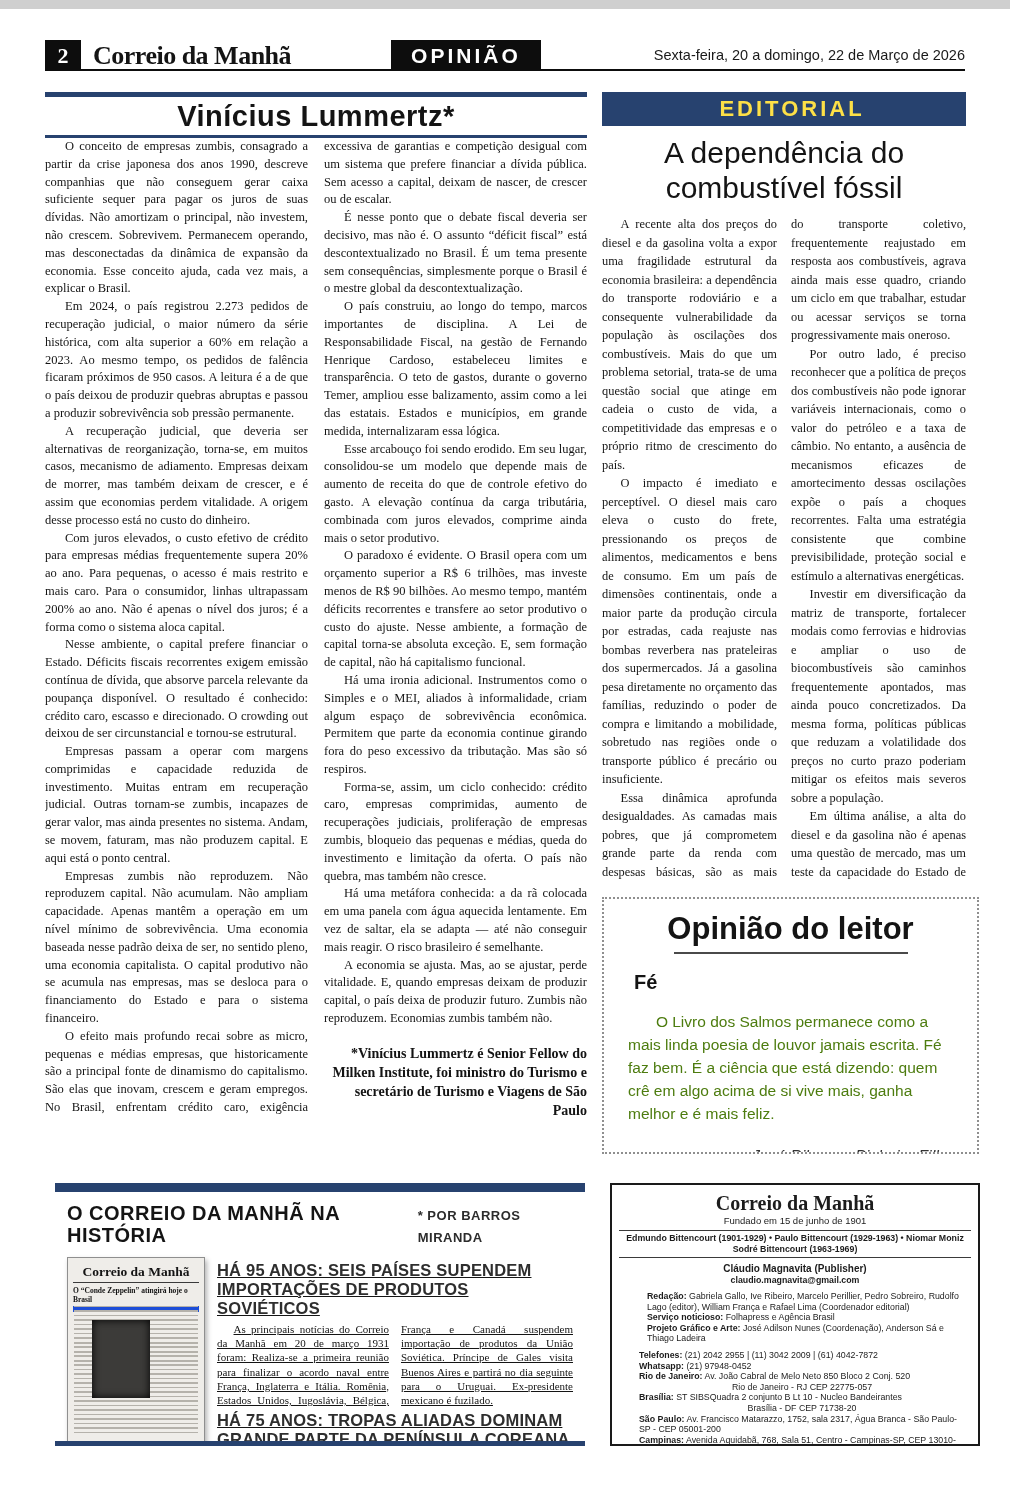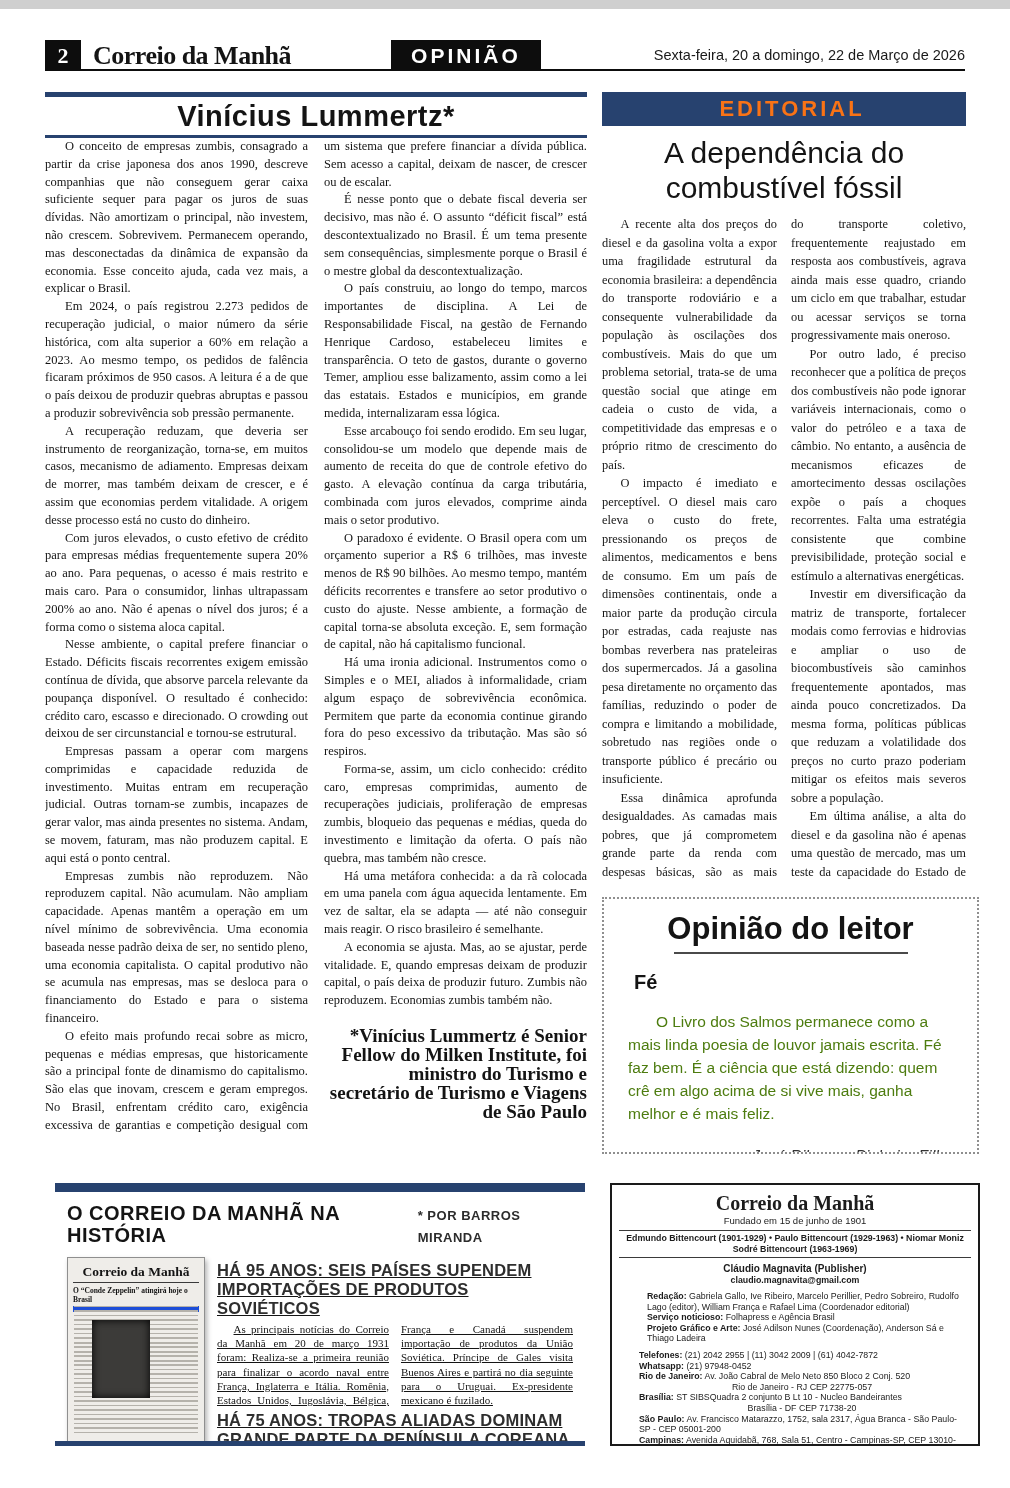--- a/index.html
+++ b/index.html
@@ -21,26 +21,26 @@
 
   
   .left-article{ position:absolute; left:45px; top:92px; width:542px; height:1086px; overflow:hidden; }
   .rule-thick{ height:5px; background:var(--navy); }
   .rule-thin{ height:3px; background:var(--navy); }
   .author{ text-align:center; font:600 29px/38px "Liberation Sans", sans-serif; letter-spacing:0.5px; }
   .article-title{ text-align:center; font:500 31px/38px "Liberation Sans", sans-serif; margin:13px 0 11px; }
   .article-body{ column-count:2; column-gap:16px; text-align:justify;
                  font:12.5px/17.8px "Liberation Serif", serif; }
   .article-body p{ text-indent:1.6em; }
-  .byline{ text-indent:0 !important; text-align:right; font-weight:bold; font-size:19px;
+  .byline{ text-indent:0 !important; text-align:right; font-weight:bold; font-size:14px;
            line-height:19px; margin-top:16px; break-inside:avoid; }
 
   
   .editorial{ position:absolute; left:602px; top:92px; width:364px; height:792px; overflow:hidden; }
-  .kicker{ background:var(--navy); color:#f97316; text-align:center;
+  .kicker{ background:var(--navy); color:#fde047; text-align:center;
            font:bold 22px/34px "Liberation Sans", sans-serif; letter-spacing:3px;padding-left:16px; }
   .editorial-title{ text-align:center; font:500 30px/35px "Liberation Sans", sans-serif; margin:9px 0 10px; }
   .editorial-body{ column-count:2; column-gap:14px; text-align:justify;
                    font:12.4px/18.5px "Liberation Serif", serif; height:694px; overflow:hidden;
                    column-fill:balance; }
   .editorial-body p{ text-indent:1.5em; }
 
   
   .reader-box{ position:absolute; left:602px; top:897px; width:377px; height:257px;
                border:2px dotted #8f8f8f; padding:12px 24px 10px; overflow:hidden;
@@ -105,21 +105,21 @@
     <div class="date">Sexta-feira, 20 a domingo, 22 de Março de 2026</div>
   </header>
 
   <section class="left-article">
     <div class="rule-thick"></div>
     <h2 class="author">Vinícius Lummertz*</h2>
     <div class="rule-thin"></div>
     <div class="article-body">
       <p>O conceito de empresas zumbis, consagrado a partir da crise japonesa dos anos 1990, descreve companhias que não conseguem gerar caixa suficiente sequer para pagar os juros de suas dívidas. Não amortizam o principal, não investem, não crescem. Sobrevivem. Permanecem operando, mas desconectadas da dinâmica de expansão da economia. Esse conceito ajuda, cada vez mais, a explicar o Brasil.</p>
       <p>Em 2024, o país registrou 2.273 pedidos de recuperação judicial, o maior número da série histórica, com alta superior a 60% em relação a 2023. Ao mesmo tempo, os pedidos de falência ficaram próximos de 950 casos. A leitura é a de que o país deixou de produzir quebras abruptas e passou a produzir sobrevivência sob pressão permanente.</p>
-      <p>A recuperação reduzam, que deveria ser instrumento de reorganização, torna-se, em muitos casos, mecanismo de adiamento. Empresas deixam de morrer, mas também deixam de crescer, e é assim que economias perdem vitalidade. A origem desse processo está no custo do dinheiro.</p>
+      <p>A recuperação judicial, que deveria ser alternativas de reorganização, torna-se, em muitos casos, mecanismo de adiamento. Empresas deixam de morrer, mas também deixam de crescer, e é assim que economias perdem vitalidade. A origem desse processo está no custo do dinheiro.</p>
       <p>Com juros elevados, o custo efetivo de crédito para empresas médias frequentemente supera 20% ao ano. Para pequenas, o acesso é mais restrito e mais caro. Para o consumidor, linhas ultrapassam 200% ao ano. Não é apenas o nível dos juros; é a forma como o sistema aloca capital.</p>
       <p>Nesse ambiente, o capital prefere financiar o Estado. Déficits fiscais recorrentes exigem emissão contínua de dívida, que absorve parcela relevante da poupança disponível. O resultado é conhecido: crédito caro, escasso e direcionado. O crowding out deixou de ser circunstancial e tornou-se estrutural.</p>
       <p>Empresas passam a operar com margens comprimidas e capacidade reduzida de investimento. Muitas entram em recuperação judicial. Outras tornam-se zumbis, incapazes de gerar valor, mas ainda presentes no sistema. Andam, se movem, faturam, mas não produzem capital. E aqui está o ponto central.</p>
       <p>Empresas zumbis não reproduzem. Não reproduzem capital. Não acumulam. Não ampliam capacidade. Apenas mantêm a operação em um nível mínimo de sobrevivência. Uma economia baseada nesse padrão deixa de ser, no sentido pleno, uma economia capitalista. O capital produtivo não se acumula nas empresas, mas se desloca para o financiamento do Estado e para o sistema financeiro.</p>
       <p>O efeito mais profundo recai sobre as micro, pequenas e médias empresas, que historicamente são a principal fonte de dinamismo do capitalismo. São elas que inovam, crescem e geram empregos. No Brasil, enfrentam crédito caro, exigência excessiva de garantias e competição desigual com um sistema que prefere financiar a dívida pública. Sem acesso a capital, deixam de nascer, de crescer ou de escalar.</p>
       <p>É nesse ponto que o debate fiscal deveria ser decisivo, mas não é. O assunto “déficit fiscal” está descontextualizado no Brasil. É um tema presente sem consequências, simplesmente porque o Brasil é o mestre global da descontextualização.</p>
       <p>O país construiu, ao longo do tempo, marcos importantes de disciplina. A Lei de Responsabilidade Fiscal, na gestão de Fernando Henrique Cardoso, estabeleceu limites e transparência. O teto de gastos, durante o governo Temer, ampliou esse balizamento, assim como a lei das estatais. Estados e municípios, em grande medida, internalizaram essa lógica.</p>
       <p>Esse arcabouço foi sendo erodido. Em seu lugar, consolidou-se um modelo que depende mais de aumento de receita do que de controle efetivo do gasto. A elevação contínua da carga tributária, combinada com juros elevados, comprime ainda mais o setor produtivo.</p>
       <p>O paradoxo é evidente. O Brasil opera com um orçamento superior a R$ 6 trilhões, mas investe menos de R$ 90 bilhões. Ao mesmo tempo, mantém déficits recorrentes e transfere ao setor produtivo o custo do ajuste. Nesse ambiente, a formação de capital torna-se absoluta exceção. E, sem formação de capital, não há capitalismo funcional.</p>
       <p>Há uma ironia adicional. Instrumentos como o Simples e o MEI, aliados à informalidade, criam algum espaço de sobrevivência econômica. Permitem que parte da economia continue girando fora do peso excessivo da tributação. Mas são só respiros.</p>

